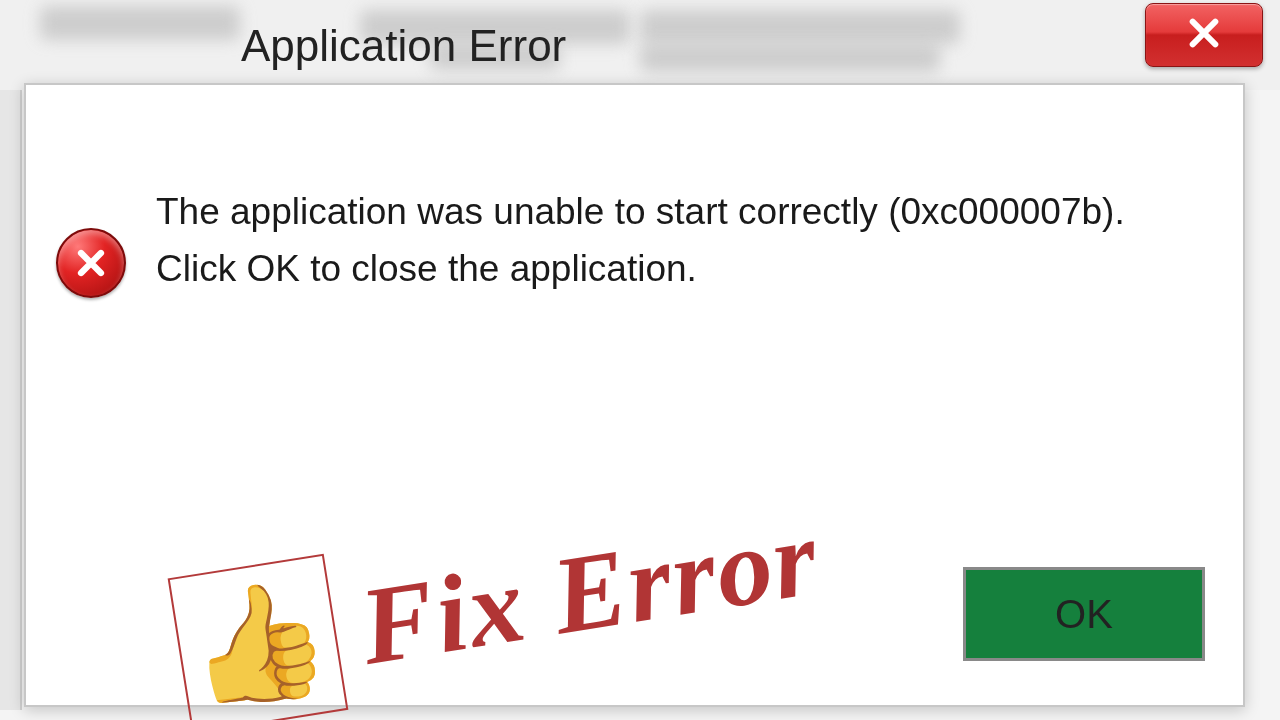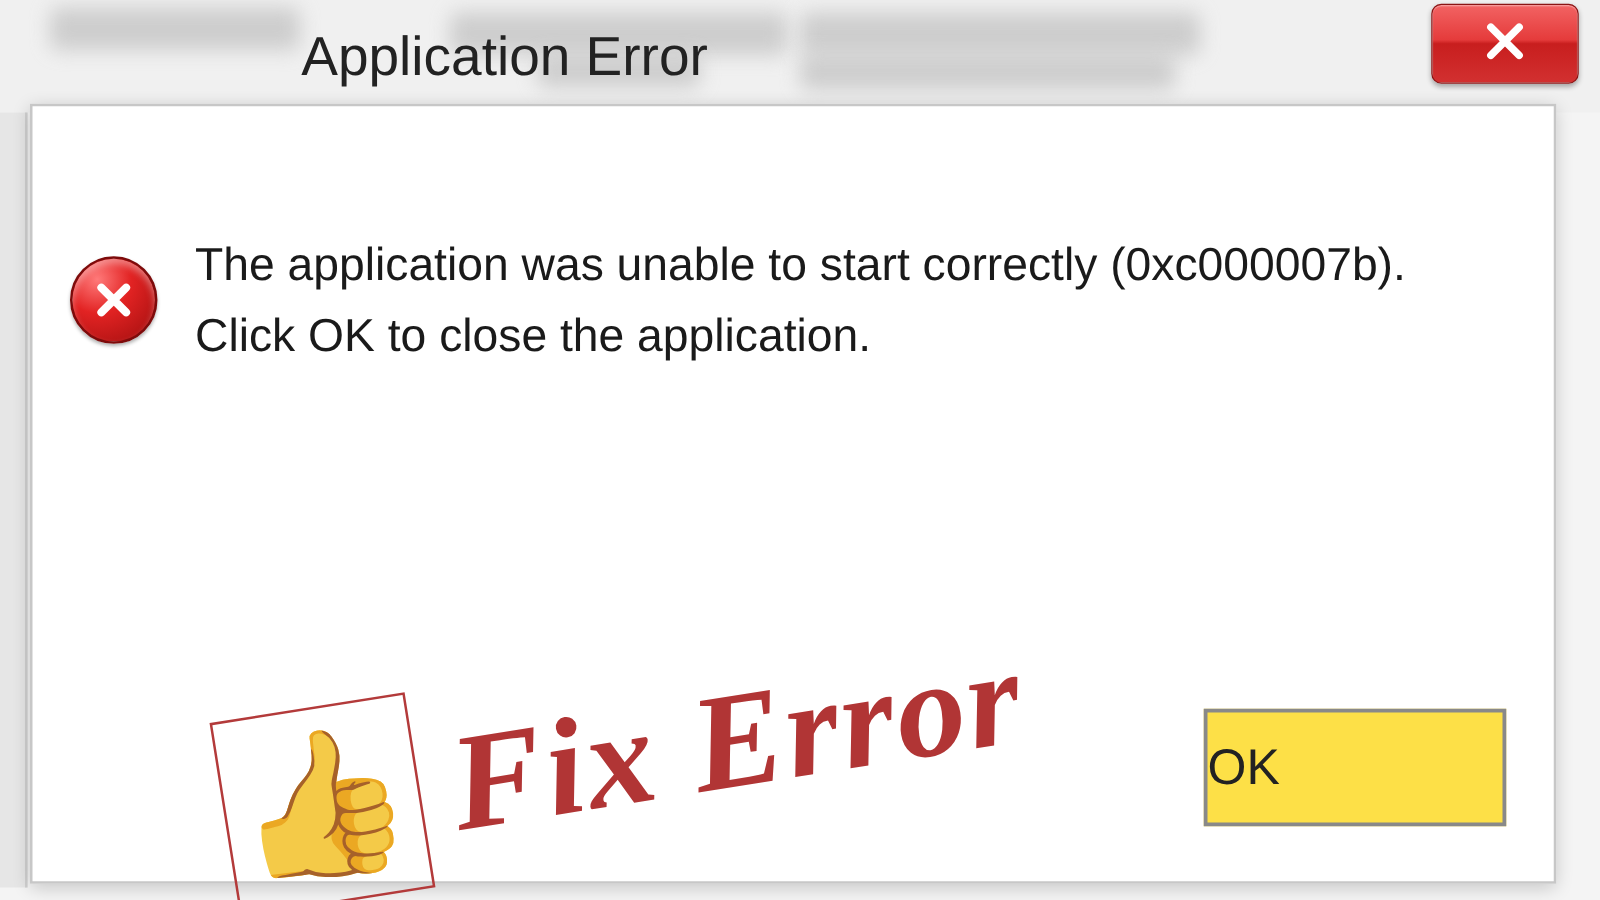--- a/index.html
+++ b/index.html
@@ -71,21 +71,21 @@
   }
   .close-btn svg { width: 34px; height: 34px; }
 
   
   .content {
     position: absolute;
     top: 98px;
     left: 30px;
     right: 30px;
     display: flex;
-    align-items: center;
+    align-items: flex-end;
     gap: 30px;
   }
   .err-icon {
     width: 70px; height: 70px;
     flex: 0 0 70px;
     position: relative;
   }
   .err-icon .circle {
     width: 70px; height: 70px;
     border-radius: 50%;
@@ -105,25 +105,25 @@
 
   
   .actions {
     position: absolute;
     right: 38px;
     bottom: 44px;
   }
   .ok-btn {
     width: 242px;
     height: 94px;
-    background: #fde047;
+    background: #15803d;
     border: 3px solid #898989;
     font-size: 40px;
     color: #222;
-    display:flex; align-items:center; justify-content:flex-start;
+    display:flex; align-items:center; justify-content:center;
     cursor: pointer;
   }
 
   
   .fix-overlay {
     position: absolute;
     left: 150px;
     bottom: 20px;
     display: flex;
     align-items: center;

